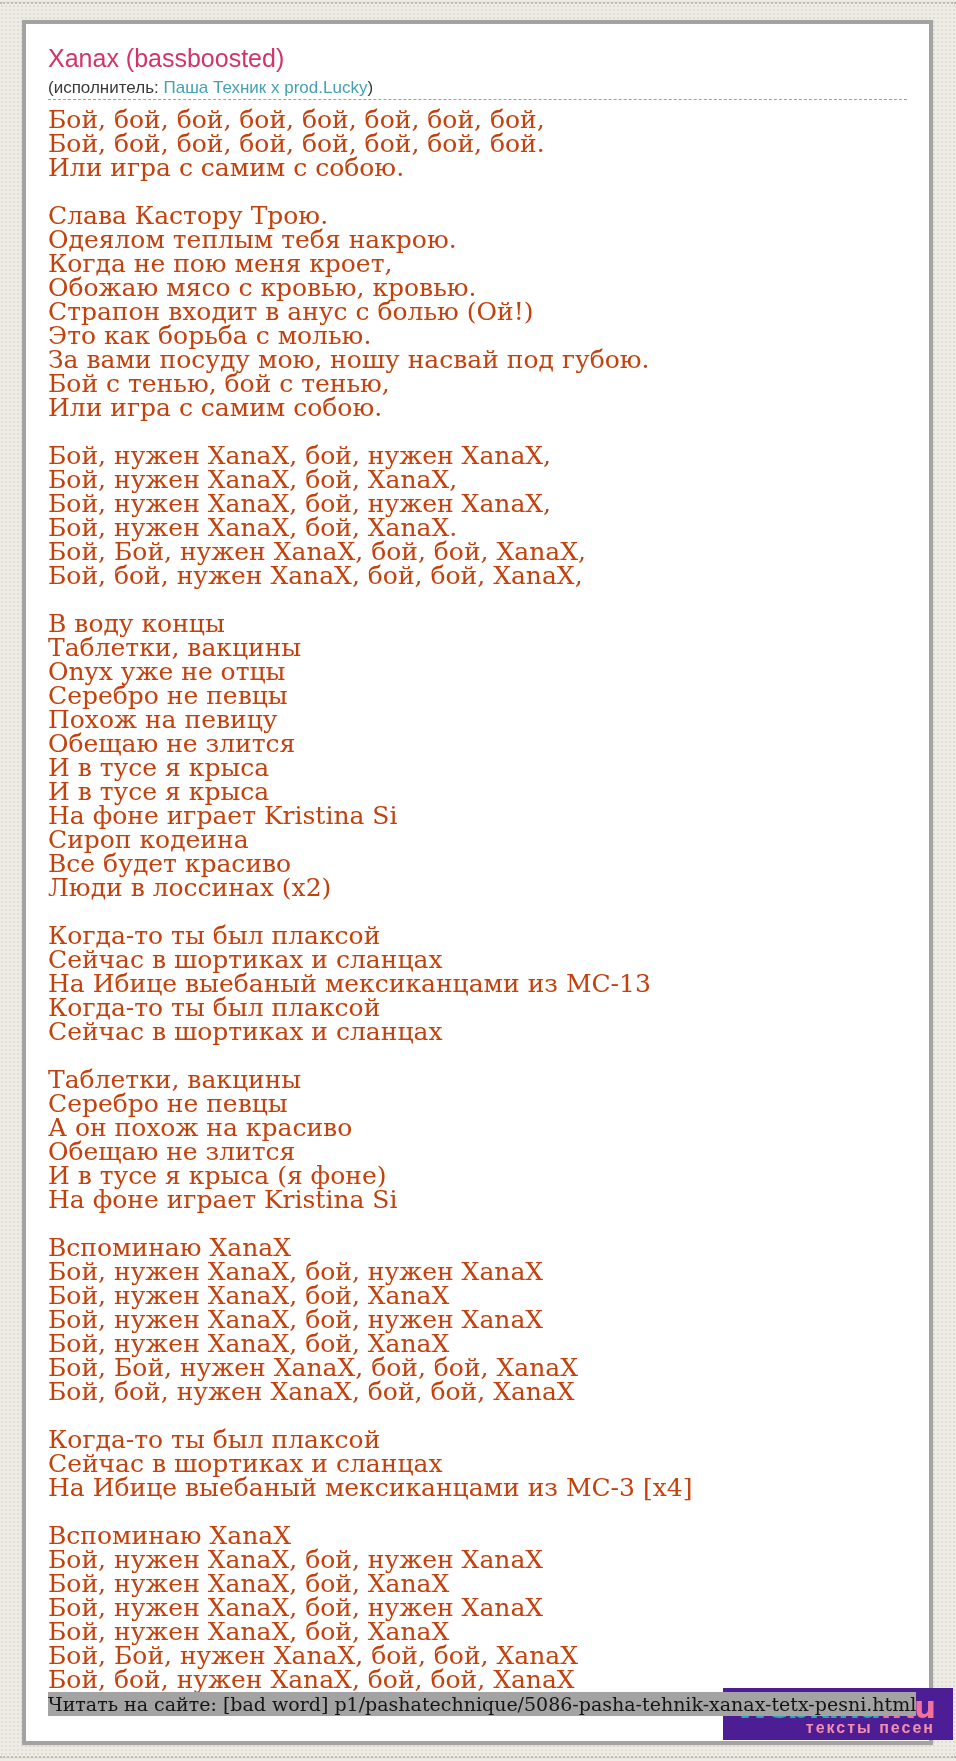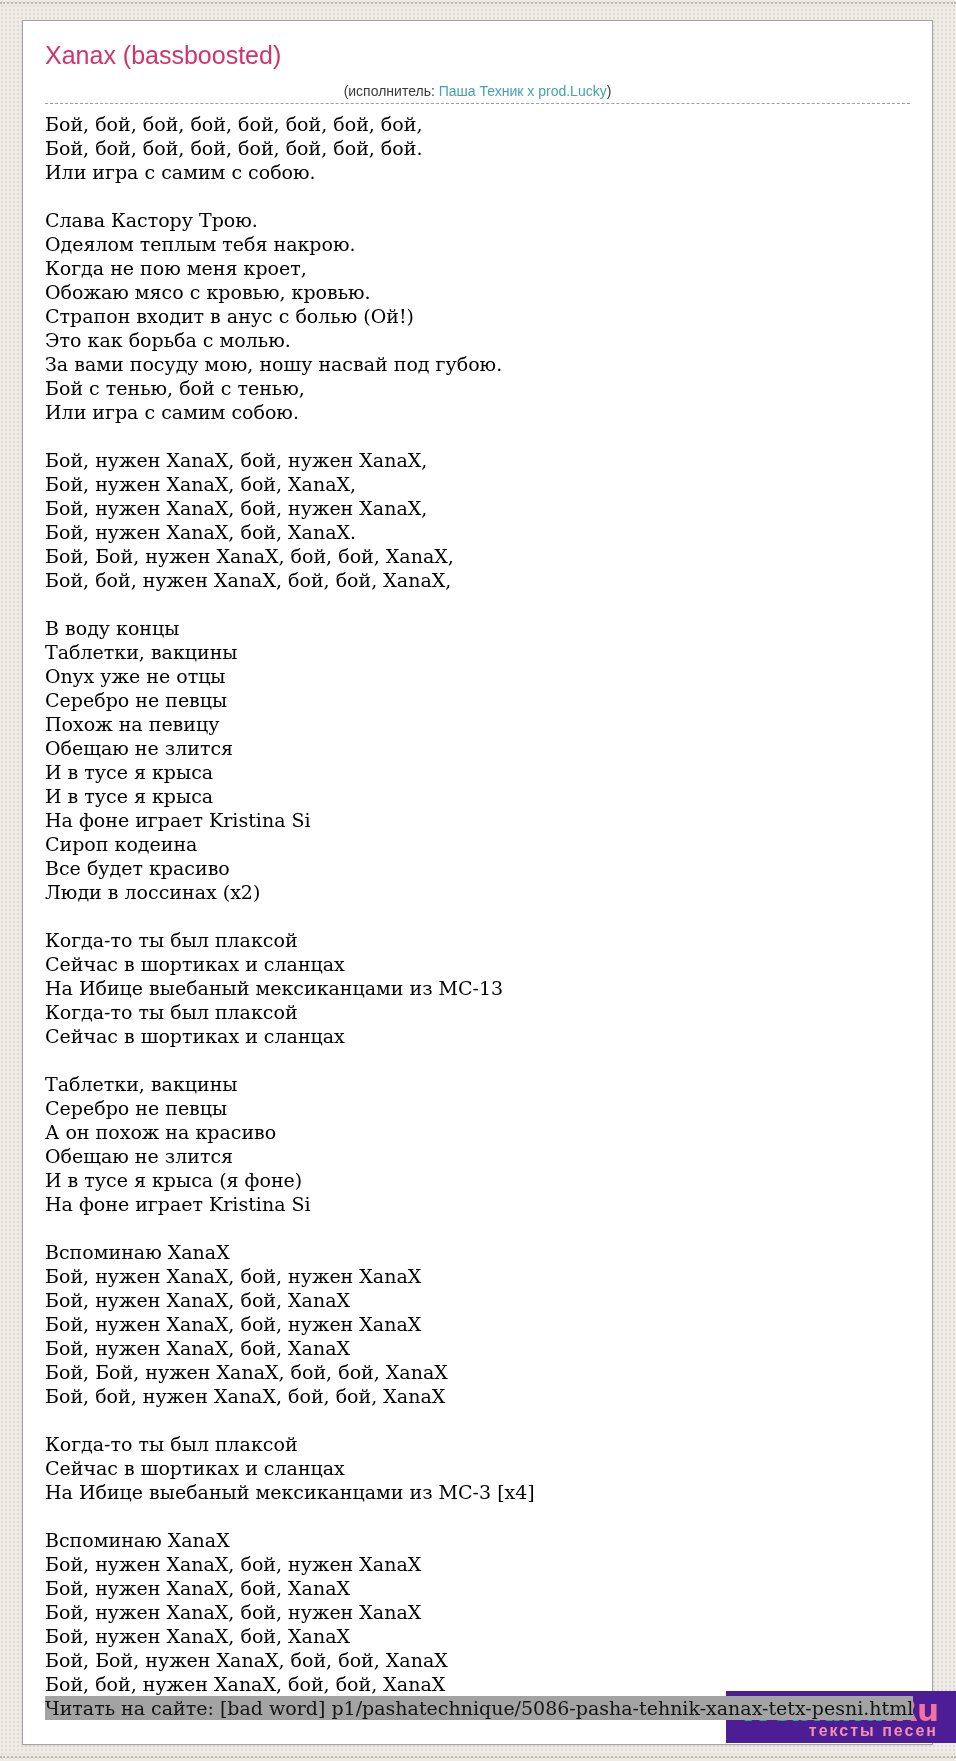--- a/index.html
+++ b/index.html
@@ -17,57 +17,56 @@
     border-top: 2px dotted #bdbab1;
   }
   .edge-dots.top { top: 2px; }
   .edge-dots.bottom { bottom: 3px; }
 
   .card {
     position: absolute;
     left: 22px; top: 20px;
     width: 911px; height: 1725px;
     background: #ffffff;
-    border: 1px solid #a3a3a3;
+    border: 4px solid #a3a3a3;
     box-shadow: 0 1px 3px rgba(0,0,0,0.07);
     padding: 22px 22px 0 22px;
     overflow: visible;
   }
 
   .song-title {
     font-size: 25px;
     line-height: 25px;
     font-weight: 400;
     color: #d2336a;
     letter-spacing: 0;
   }
   .artist-line {
-    margin-top: 14px;
-    font-size: 14px;
+    margin-top: 7px;
+    font-size: 17px;
     line-height: 19px;
     color: #3a3a3a;
-    text-align: center;
   }
   .artist-link {
     color: #44a1b2;
     text-decoration: none;
     cursor: pointer;
   }
   .separator {
     margin-top: 2px;
     border-top: 1px dashed #97a1a8;
     height: 0;
   }
 
   .lyrics {
     margin-top: 8px;
     font-family: "DejaVu Serif", serif;
-    font-size: 19px;
+    font-size: 25px;
     line-height: 24px;
-    color: #000000;
+    color: #c2410c;
   }
   .stanza { margin: 24px 0 0 0; }
   .stanza:first-child { margin-top: 0; }
 
   .site-line {
     position: relative;
     z-index: 2;
     display: inline-block;
     white-space: nowrap;
     background: #a3a3a3;

